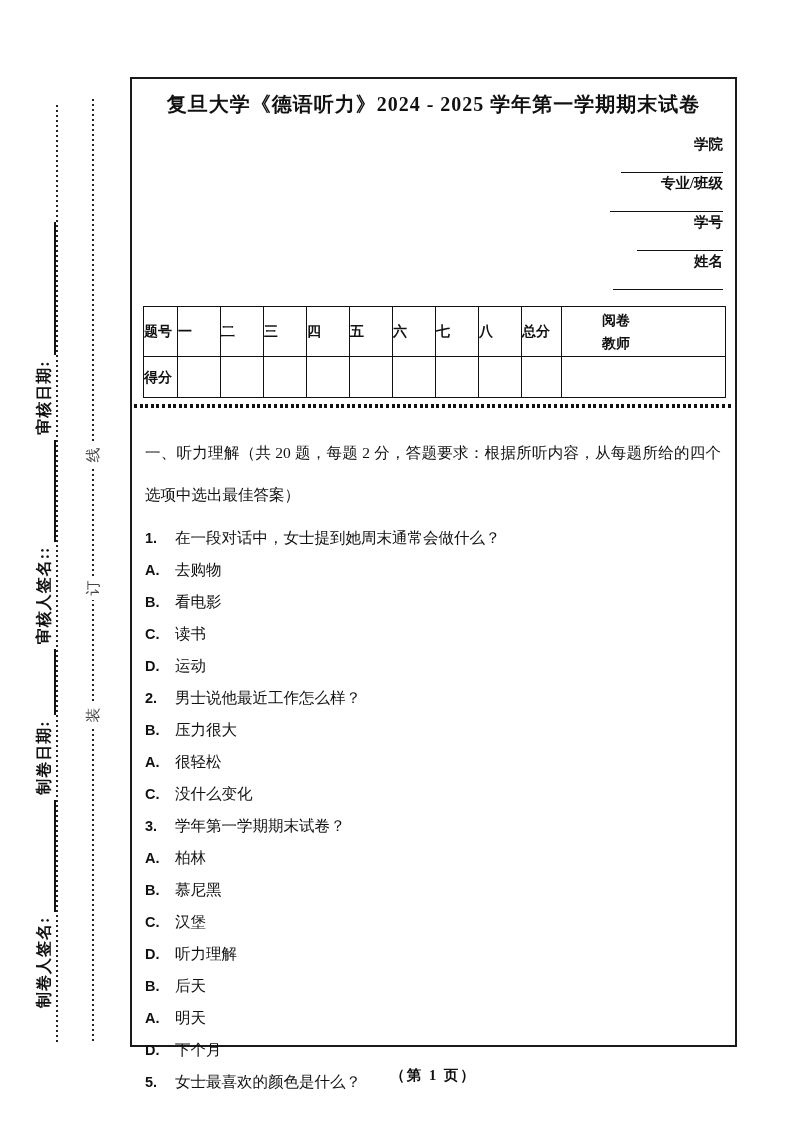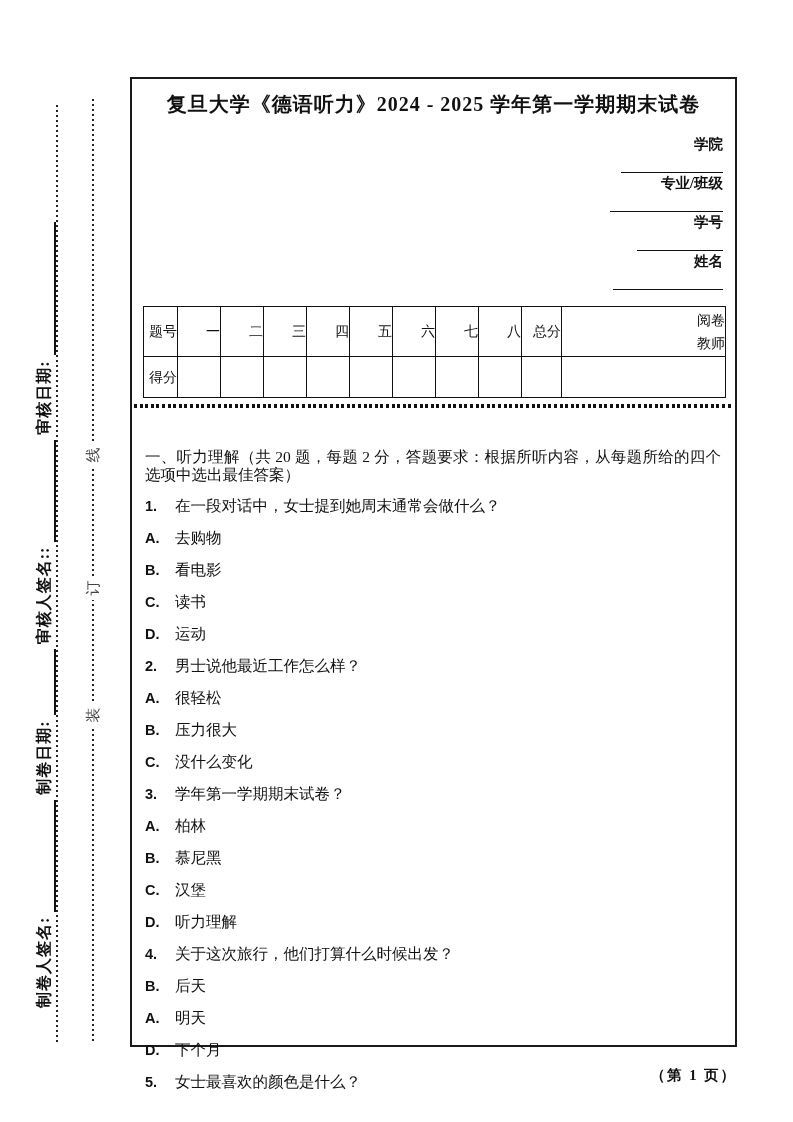--- a/index.html
+++ b/index.html
@@ -27,38 +27,38 @@
   .main-box{position:absolute;left:130px;top:77px;width:607px;height:970px;
             border:2px solid #1a1a1a;box-sizing:border-box;background:#fff;}
   .title{margin-top:12px;text-align:center;font-size:20px;font-weight:bold;letter-spacing:1px;}
 
   .fields{display:flex;margin:16px 12px 0 33px;align-items:flex-end;font-size:14.5px;font-weight:bold;flex-direction:column;}
   .f-label{flex:0 0 auto;line-height:20px;}
   .f-blank{border-bottom:1.5px solid #111;height:18px;flex:0 0 auto;}
   .fb1{width:102px;} .fb2{width:113px;} .fb3{width:86px;} .fb4{width:110px;}
 
   table.score{border-collapse:collapse;table-layout:fixed;width:582px;margin:16px 0 0 11px;
-              font-size:14px;text-align:right;}
+              font-size:14px;text-align:left;font-weight:bold;}
   table.score td{border:1.5px solid #111;padding:0;line-height:19px;vertical-align:middle;}
   tr.hdr td{height:49px;} tr.scr td{height:40px;}
   .wrap2{display:inline-block;width:32px;line-height:23px;margin-left:40px;}
 
   .sep-dots{height:4px;margin:6px 2px 0 2px;
             background:repeating-linear-gradient(90deg,#111 0 3px,transparent 3px 5.6px);}
 
   .content{font-size:15.5px;}
-  .sec-heading{margin:40px 14px 0 13px;line-height:18px;text-align:justify;}
+  .sec-heading{margin:24px 14px 0 13px;line-height:42px;text-align:justify;}
   .qline{height:32px;line-height:32px;margin-left:13px;white-space:nowrap;overflow:hidden;}
   .qnum,.qletter{display:inline-block;width:30px;font-family:"Liberation Sans",sans-serif;
                  font-weight:bold;font-size:14.5px;}
   .qtext,.opttext{font-size:15.5px;}
   .qblock{margin:0;padding:0;}
   .questions{margin-top:6px;}
 
-  .footer{position:absolute;left:130px;top:1066px;width:607px;text-align:right;
+  .footer{position:absolute;left:130px;top:1066px;width:607px;text-align:center;
           font-size:14.5px;font-weight:bold;letter-spacing:2px;}
 </style>
 </head>
 <body>
 
 <div class="page">
 
   <div class="dotline dotline1"></div>
   <div class="dotline dotline2"></div>
   <span class="bind-char" style="top:443px;">线</span>
@@ -158,26 +158,26 @@
           <div class="qline">
             <span class="qletter">D.</span><span class="opttext">运动</span>
           </div>
         </div>
 
         <div class="qblock">
           <div class="qline">
             <span class="qnum">2.</span><span class="qtext">男士说他最近工作怎么样？</span>
           </div>
           <div class="qline">
+            <span class="qletter">B.</span><span class="opttext">压力很大</span>
+          </div>
+          <div class="qline">
             <span class="qletter">A.</span><span class="opttext">很轻松</span>
           </div>
           <div class="qline">
-            <span class="qletter">B.</span><span class="opttext">压力很大</span>
-          </div>
-          <div class="qline">
             <span class="qletter">C.</span><span class="opttext">没什么变化</span>
           </div>
         </div>
 
         <div class="qblock">
           <div class="qline">
             <span class="qnum">3.</span><span class="qtext">学年第一学期期末试卷？</span>
           </div>
           <div class="qline">
             <span class="qletter">A.</span><span class="opttext">柏林</span>
@@ -187,23 +187,20 @@
           </div>
           <div class="qline">
             <span class="qletter">C.</span><span class="opttext">汉堡</span>
           </div>
           <div class="qline">
             <span class="qletter">D.</span><span class="opttext">听力理解</span>
           </div>
         </div>
 
         <div class="qblock">
-          <div class="qline">
-            <span class="qnum">4.</span><span class="qtext">关于这次旅行，他们打算什么时候出发？</span>
-          </div>
           <div class="qline">
             <span class="qletter">B.</span><span class="opttext">后天</span>
           </div>
           <div class="qline">
             <span class="qletter">A.</span><span class="opttext">明天</span>
           </div>
           <div class="qline">
             <span class="qletter">D.</span><span class="opttext">下个月</span>
           </div>
         </div>

